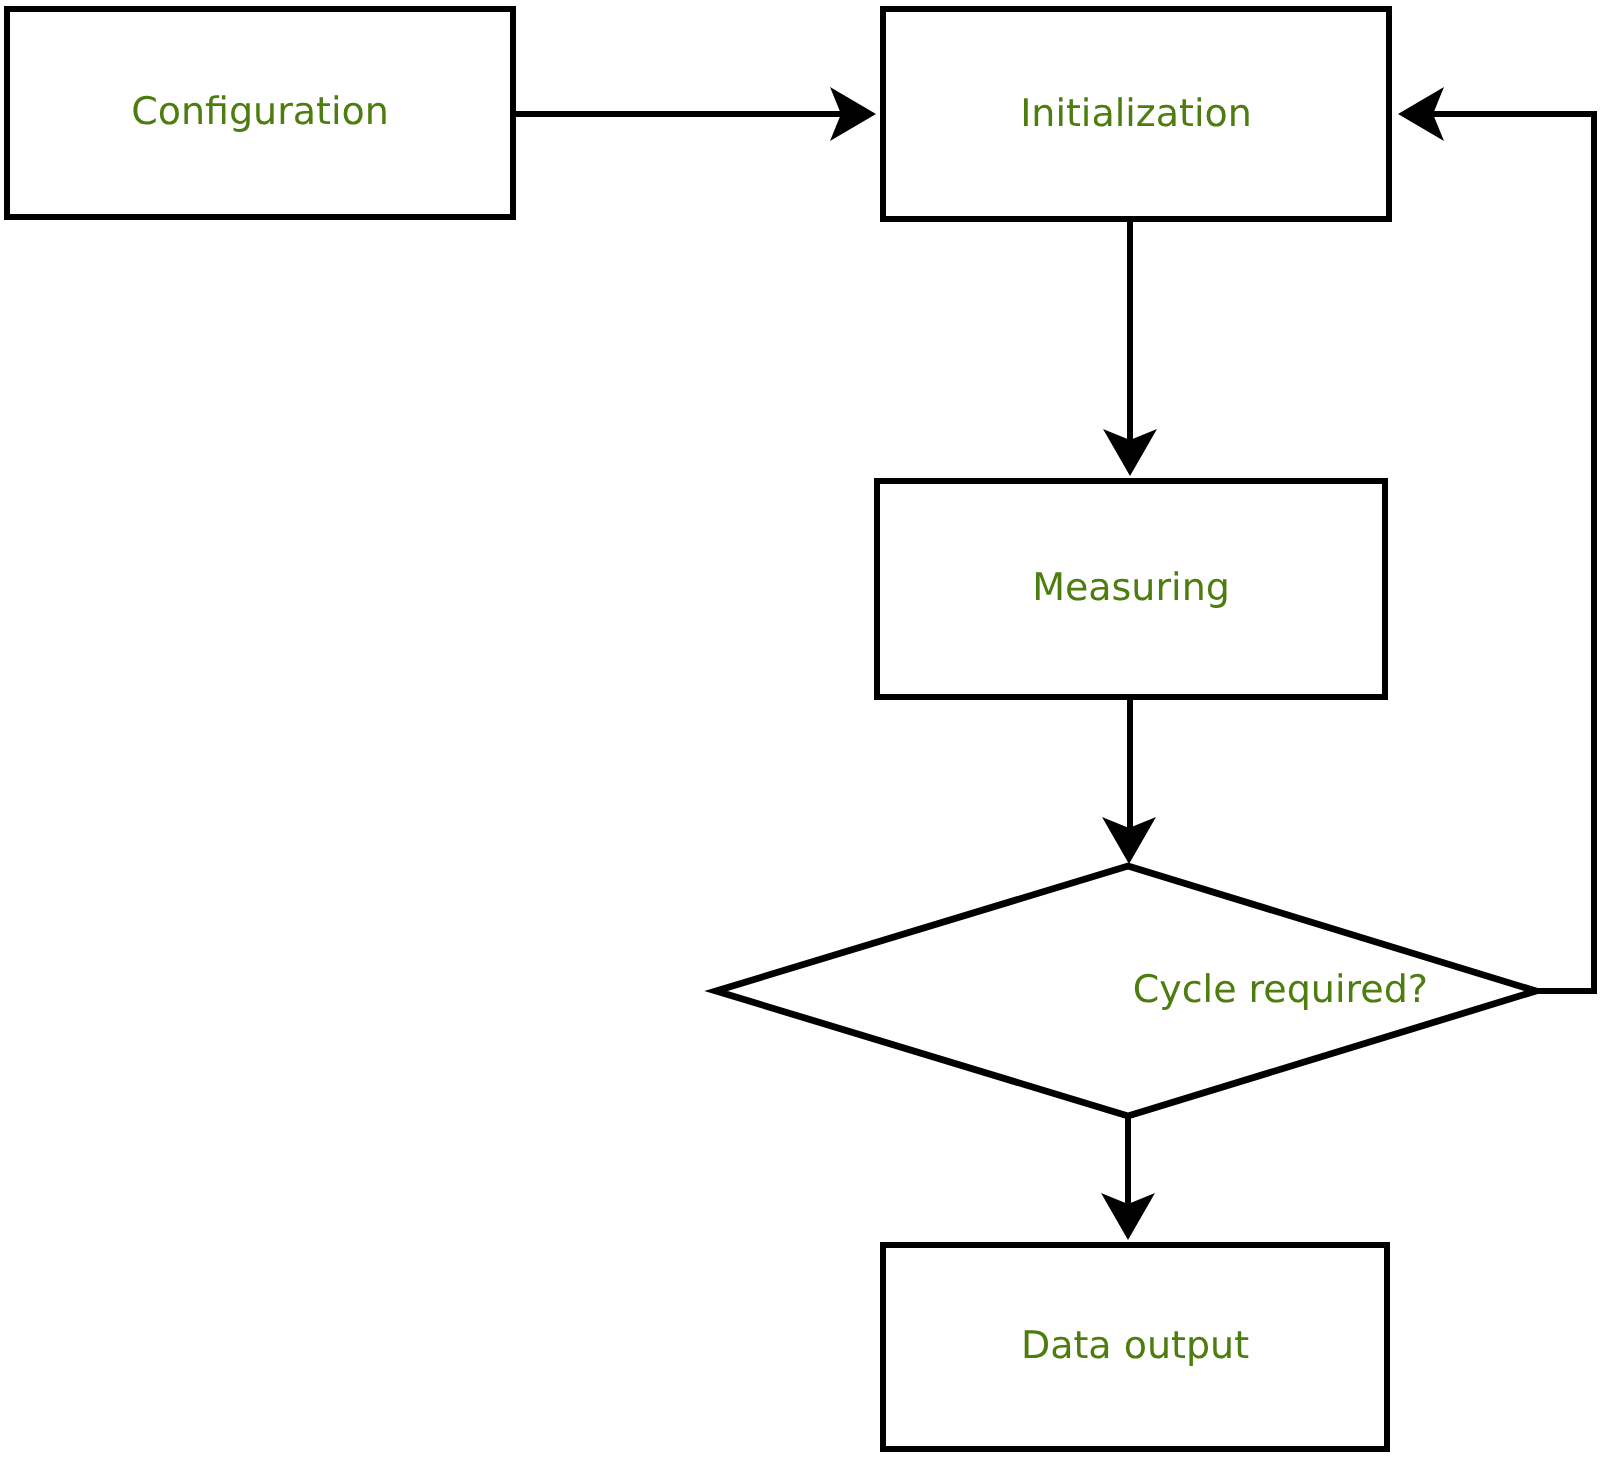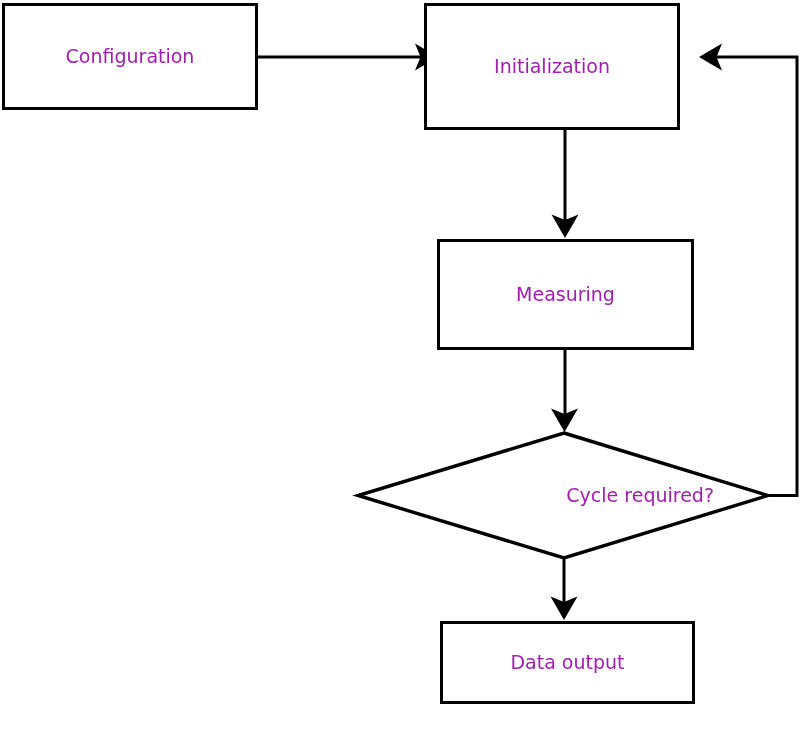--- a/index.html
+++ b/index.html
@@ -3,21 +3,21 @@
 <meta charset="utf-8">
 <style>
   * { margin: 0; padding: 0; box-sizing: border-box; }
   html, body { background: #ffffff; }
   .canvas {
     position: relative;
     width: 800px;
     height: 734px;
     background: #ffffff;
     font-family: "DejaVu Sans", sans-serif;
-    color: #a21caf;
+    color: #4d7c0f;
     overflow: hidden;
   }
   svg.connectors {
     position: absolute;
     left: 0; top: 0;
     width: 800px; height: 734px;
   }
   .edge   { stroke: #000000; stroke-width: 3; fill: none; }
   .arrowhead { fill: #000000; stroke: none; }
   .diamond-shape { fill: #ffffff; stroke: #000000; stroke-width: 3.4; stroke-linejoin: miter; }
@@ -36,23 +36,23 @@
     position: absolute;
     display: flex;
     align-items: center;
     justify-content: flex-end;
     font-size: 19px;
     line-height: 1;
     text-align: center;
     pointer-events: none;
   }
   #node-configuration { left: 2px;   top: 3px;   width: 256px; height: 107px; }
-  #node-initialization{ left: 424px; top: 3px;   width: 256px; height: 127px; justify-content: center; }
+  #node-initialization{ left: 440px; top: 3px;   width: 256px; height: 108px; justify-content: center; }
   #node-measuring     { left: 437px; top: 239px; width: 257px; height: 111px; text-align: right; }
-  #node-data-output   { left: 440px; top: 621px; width: 255px; height: 83px; }
+  #node-data-output   { left: 440px; top: 621px; width: 255px; height: 105px; }
   #node-decision-label{ left: 414px; top: 475px; width: 300px; height: 40px; }
 </style>
 </head>
 <body>
 
 <div class="canvas">
 
   <svg class="connectors" viewBox="0 0 800 734" aria-hidden="true">
 
     <g>

